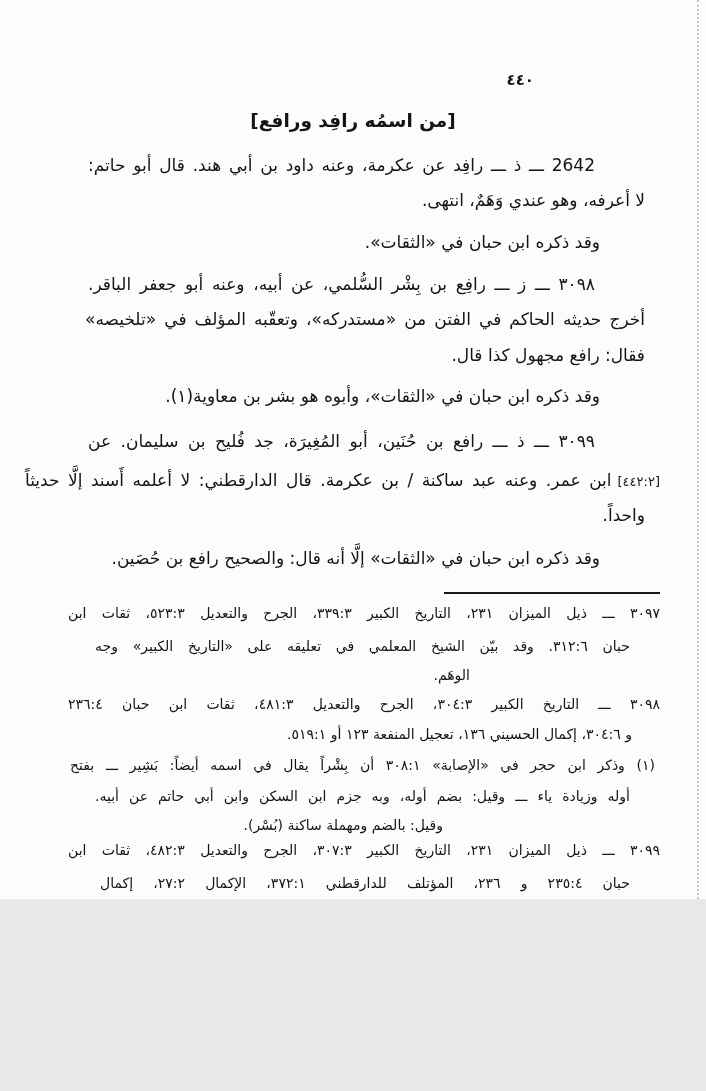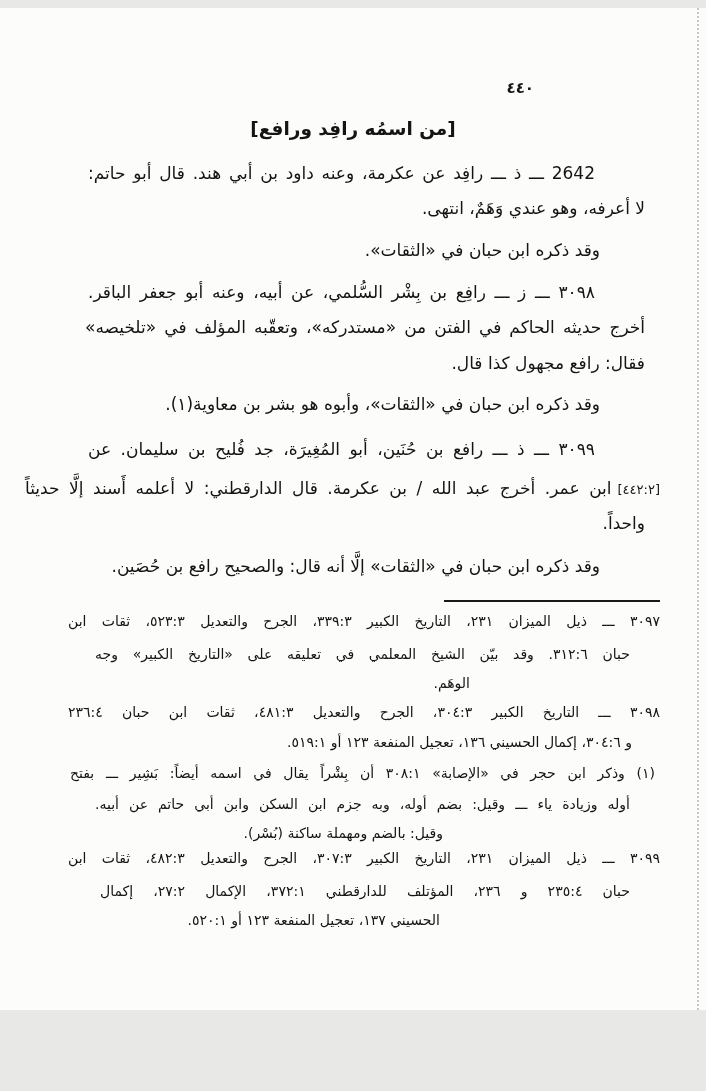--- a/index.html
+++ b/index.html
@@ -1,19 +1,19 @@
 <!DOCTYPE html>
 <html lang="ar" dir="rtl"><head>
 <meta charset="utf-8">
 <style>
   html,body{margin:0;padding:0;background:#e8e8e6;}
   .page{
     position:relative;
-    width:706px;height:1002px;
-    margin:8px auto;
+    width:706px;height:899px;
+    margin:0 auto;
     background:#fcfcfa;
     color:#151412;
     direction:rtl;
     font-family:"DejaVu Sans",sans-serif;
     overflow:hidden;
   }
   .line{
     position:absolute;
     font-size:17px;
     line-height:1.45;
@@ -75,21 +75,21 @@
   <div class="line" style="top:188px;right:61px;">لا أعرفه، وهو عندي وَهَمٌ، انتهى.</div>
   <div class="line" style="top:230px;right:106px;">وقد ذكره ابن حبان في «الثقات».</div>
 
   <div class="line just" style="top:272px;right:111px;left:88px;">٣٠٩٨ ـــ ز ـــ رافِع بن بِشْر السُّلمي، عن أبيه، وعنه أبو جعفر الباقر.</div>
   <div class="line" style="top:343px;right:61px;">فقال: رافع مجهول كذا قال.</div>
   <div class="line just" style="top:307px;right:61px;left:85px;">أخرج حديثه الحاكم في الفتن من «مستدركه»، وتعقّبه المؤلف في «تلخيصه»</div>
   <div class="line" style="top:384px;right:106px;">وقد ذكره ابن حبان في «الثقات»، وأبوه هو بشر بن معاوية(١).</div>
 
   <div class="line just" style="top:429px;right:111px;left:88px;">٣٠٩٩ ـــ ذ ـــ رافع بن حُنَين، أبو المُغِيرَة، جد فُليح بن سليمان. عن</div>
   <div class="line just" style="top:468px;right:46px;left:25px;">
-    <span class="marginref">[٤٤٢:٢]</span><span>ابن عمر. أخرج عبد الله / بن عكرمة. قال الدارقطني: لا أعلمه أَسند إلَّا حديثاً</span>
+    <span class="marginref">[٤٤٢:٢]</span><span>ابن عمر. وعنه عبد ساكنة / بن عكرمة. قال الدارقطني: لا أعلمه أَسند إلَّا حديثاً</span>
   </div>
   <div class="line" style="top:503px;right:61px;">واحداً.</div>
   <div class="line" style="top:546px;right:106px;">وقد ذكره ابن حبان في «الثقات» إلَّا أنه قال: والصحيح رافع بن حُصَين.</div>
 
   <div class="sep"></div>
 
   <div class="line fn just" style="top:604px;right:46px;left:68px;">٣٠٩٧ ـــ ذيل الميزان ٢٣١، التاريخ الكبير ٣٣٩:٣، الجرح والتعديل ٥٢٣:٣، ثقات ابن</div>
   <div class="line fn just" style="top:637px;right:76px;left:95px;">حبان ٣١٢:٦. وقد بيّن الشيخ المعلمي في تعليقه على «التاريخ الكبير» وجه</div>
   <div class="line fn" style="top:666px;right:236px;">الوهَم.</div>
 

